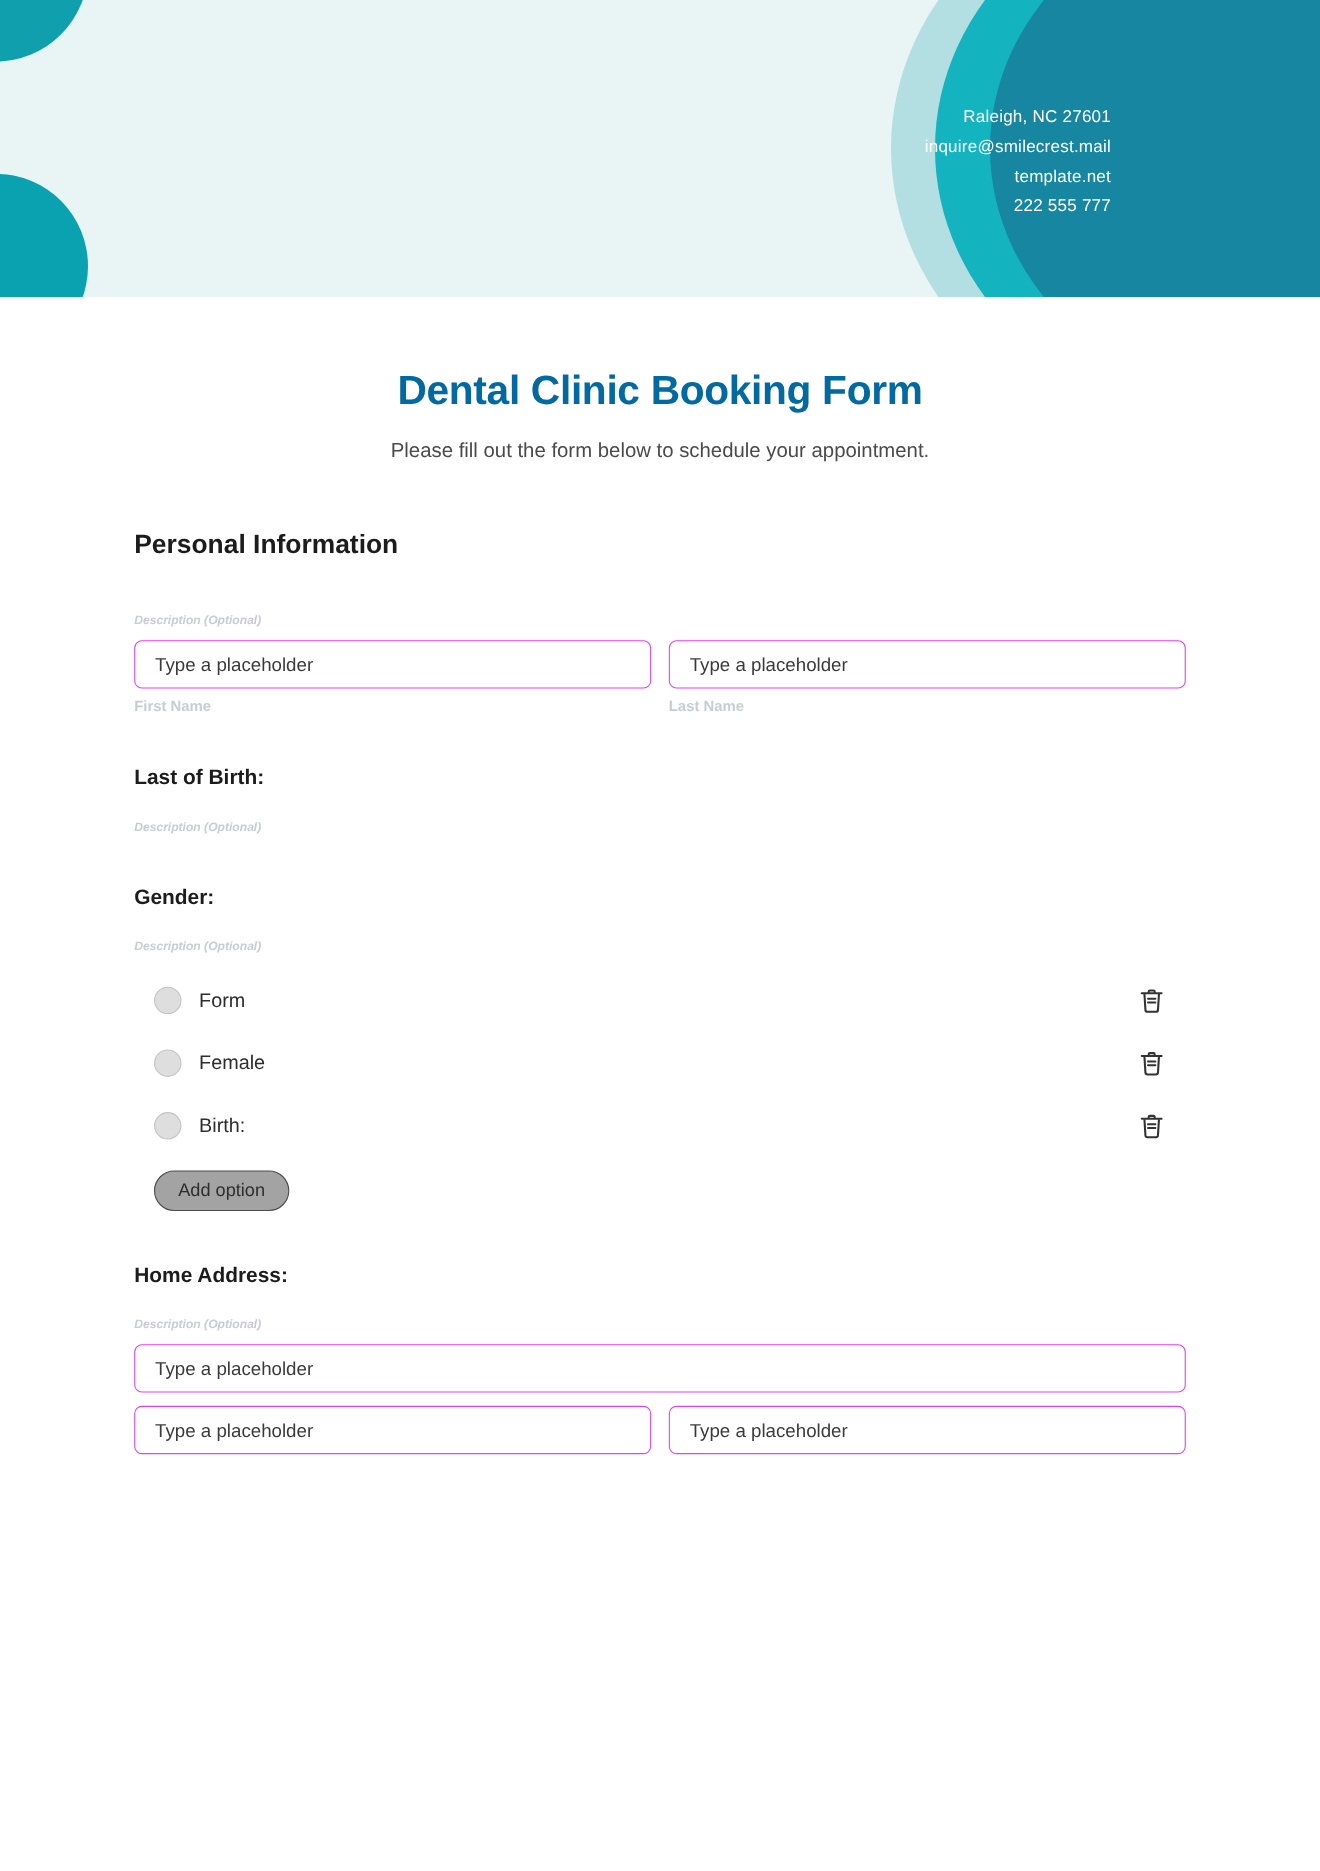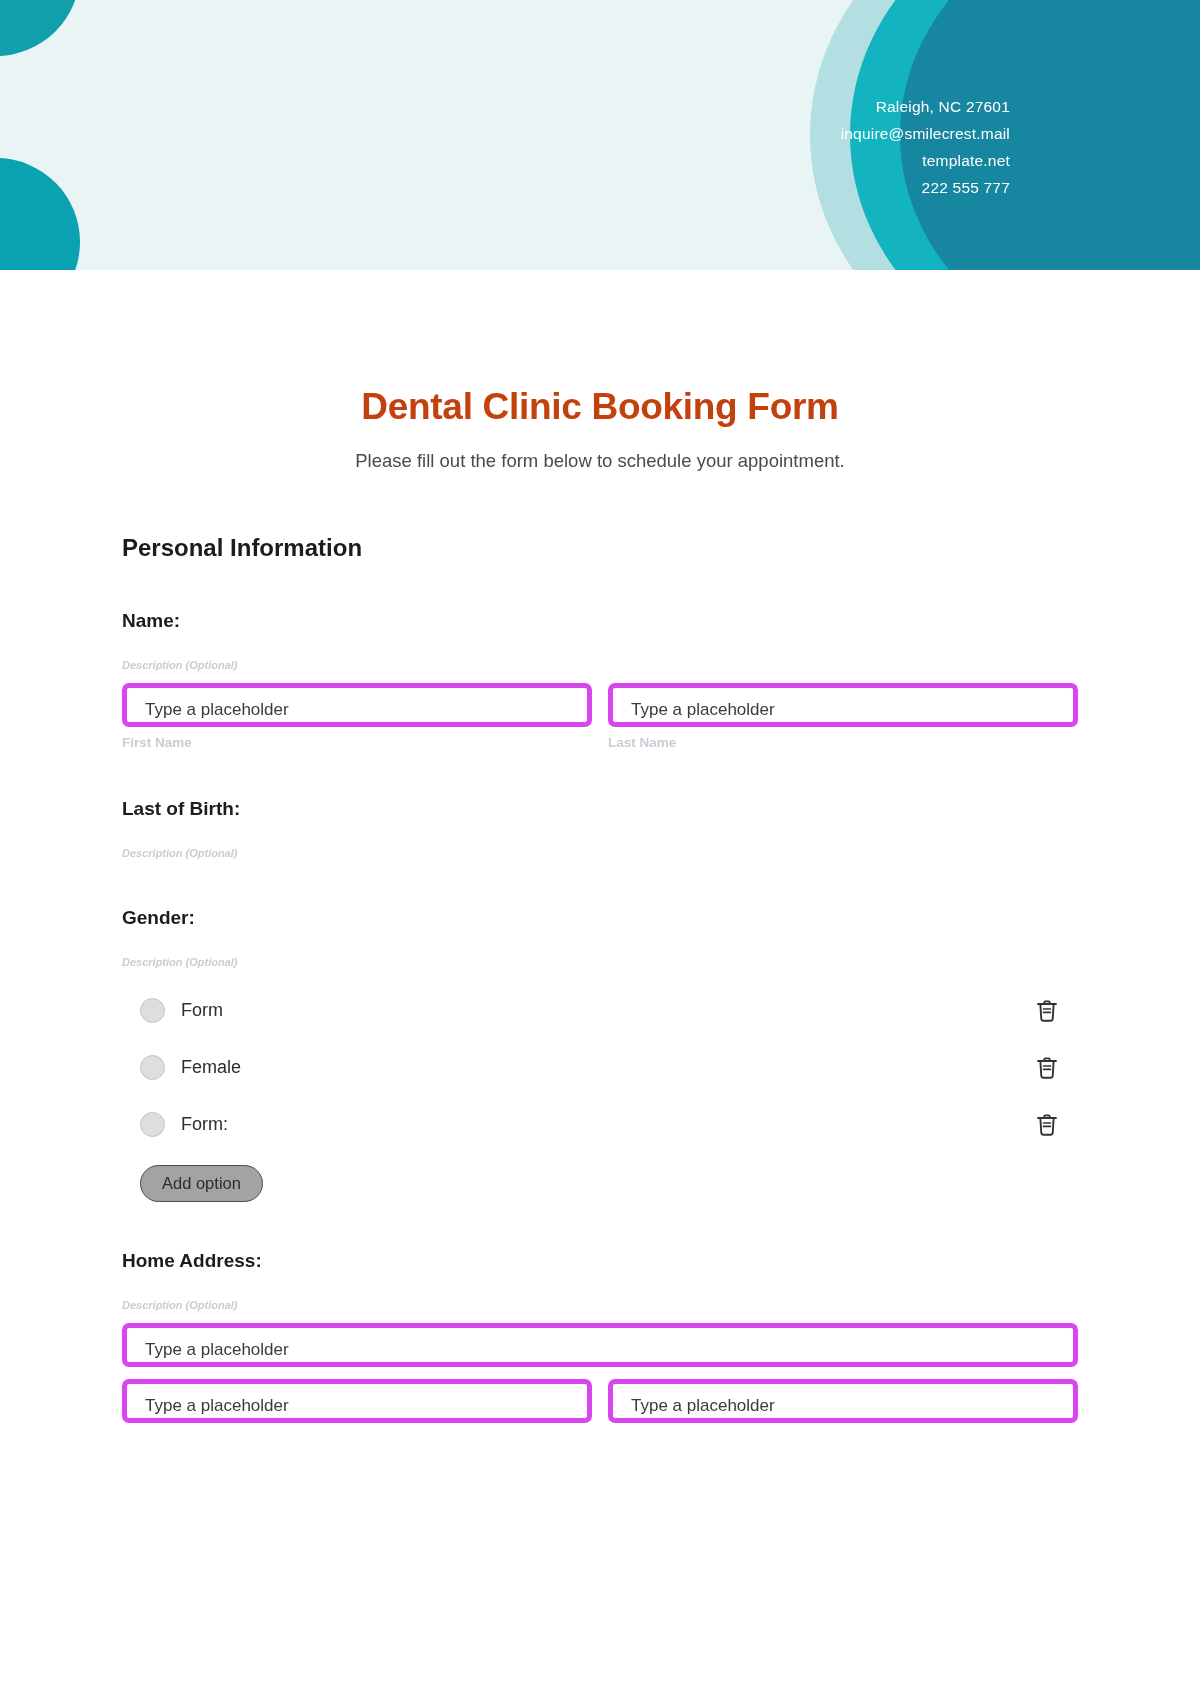--- a/index.html
+++ b/index.html
@@ -86,25 +86,25 @@
   }
 
   
   .body-wrap {
     position: relative;
     width: 1200px;
     padding: 0 122px;
   }
 
   .form-title {
-    margin-top: 116px;
+    margin-top: 64px;
     text-align: center;
     font-size: 37px;
     font-weight: bold;
-    color: #c2410c;
+    color: #0369a1;
     letter-spacing: -0.3px;
   }
   .form-subtitle {
     margin-top: 22px;
     text-align: center;
     font-size: 18.5px;
     color: #4a4a4a;
     font-weight: 400;
   }
 
@@ -128,21 +128,21 @@
     color: #c9ccd4;
     font-weight: 600;
   }
 
   .input-row { display: flex; gap: 16px; margin-top: 12px; }
   .input-col { flex: 1 1 0; min-width: 0; }
 
   .text-input {
     width: 100%;
     height: 44px;
-    border: 5px solid #d946ef;
+    border: 1px solid #d946ef;
     border-radius: 7px;
     background: #fff;
     font-family: "Liberation Sans", sans-serif;
     font-size: 17px;
     color: #3a3a3a;
     padding: 0 18px;
     line-height: 44px;
     overflow: hidden;
     white-space: nowrap;
   }
@@ -218,21 +218,20 @@
     </div>
   </div>
 
   <div class="body-wrap">
 
     <div class="form-title">Dental Clinic Booking Form</div>
     <div class="form-subtitle">Please fill out the form below to schedule your appointment.</div>
     <div class="section-title">Personal Information</div>
 
     <div class="field">
-      <div class="field-label">Name:</div>
       <div class="field-desc">Description (Optional)</div>
       <div class="input-row">
         <div class="input-col">
           <div class="text-input">Type a placeholder</div>
           <div class="sub-label">First Name</div>
         </div>
         <div class="input-col">
           <div class="text-input">Type a placeholder</div>
           <div class="sub-label">Last Name</div>
         </div>
@@ -275,21 +274,21 @@
               <path d="M8.3 5 V3.4 A1 1 0 0 1 9.3 2.4 H12.7 A1 1 0 0 1 13.7 3.4 V5" stroke="#333" stroke-width="1.9" fill="none" stroke-linejoin="round"></path>
               <path d="M4.4 5.6 L5.3 20.2 A1.8 1.8 0 0 0 7.1 21.8 H14.9 A1.8 1.8 0 0 0 16.7 20.2 L17.6 5.6" stroke="#333" stroke-width="1.9" fill="none" stroke-linejoin="round"></path>
               <path d="M7.6 10 H14.4" stroke="#333" stroke-width="1.7" stroke-linecap="round"></path>
               <path d="M7.6 13.4 H14.4" stroke="#333" stroke-width="1.7" stroke-linecap="round"></path>
             </svg>
           </span>
         </div>
 
         <div class="opt-row">
           <span class="radio"></span>
-          <span class="opt-label">Form:</span>
+          <span class="opt-label">Birth:</span>
           <span class="opt-spacer"></span>
           <span class="trash-btn">
             <svg width="22" height="24" viewBox="0 0 22 24">
               <path d="M2 5 H20" stroke="#333" stroke-width="1.9" stroke-linecap="round" fill="none"></path>
               <path d="M8.3 5 V3.4 A1 1 0 0 1 9.3 2.4 H12.7 A1 1 0 0 1 13.7 3.4 V5" stroke="#333" stroke-width="1.9" fill="none" stroke-linejoin="round"></path>
               <path d="M4.4 5.6 L5.3 20.2 A1.8 1.8 0 0 0 7.1 21.8 H14.9 A1.8 1.8 0 0 0 16.7 20.2 L17.6 5.6" stroke="#333" stroke-width="1.9" fill="none" stroke-linejoin="round"></path>
               <path d="M7.6 10 H14.4" stroke="#333" stroke-width="1.7" stroke-linecap="round"></path>
               <path d="M7.6 13.4 H14.4" stroke="#333" stroke-width="1.7" stroke-linecap="round"></path>
             </svg>
           </span>

